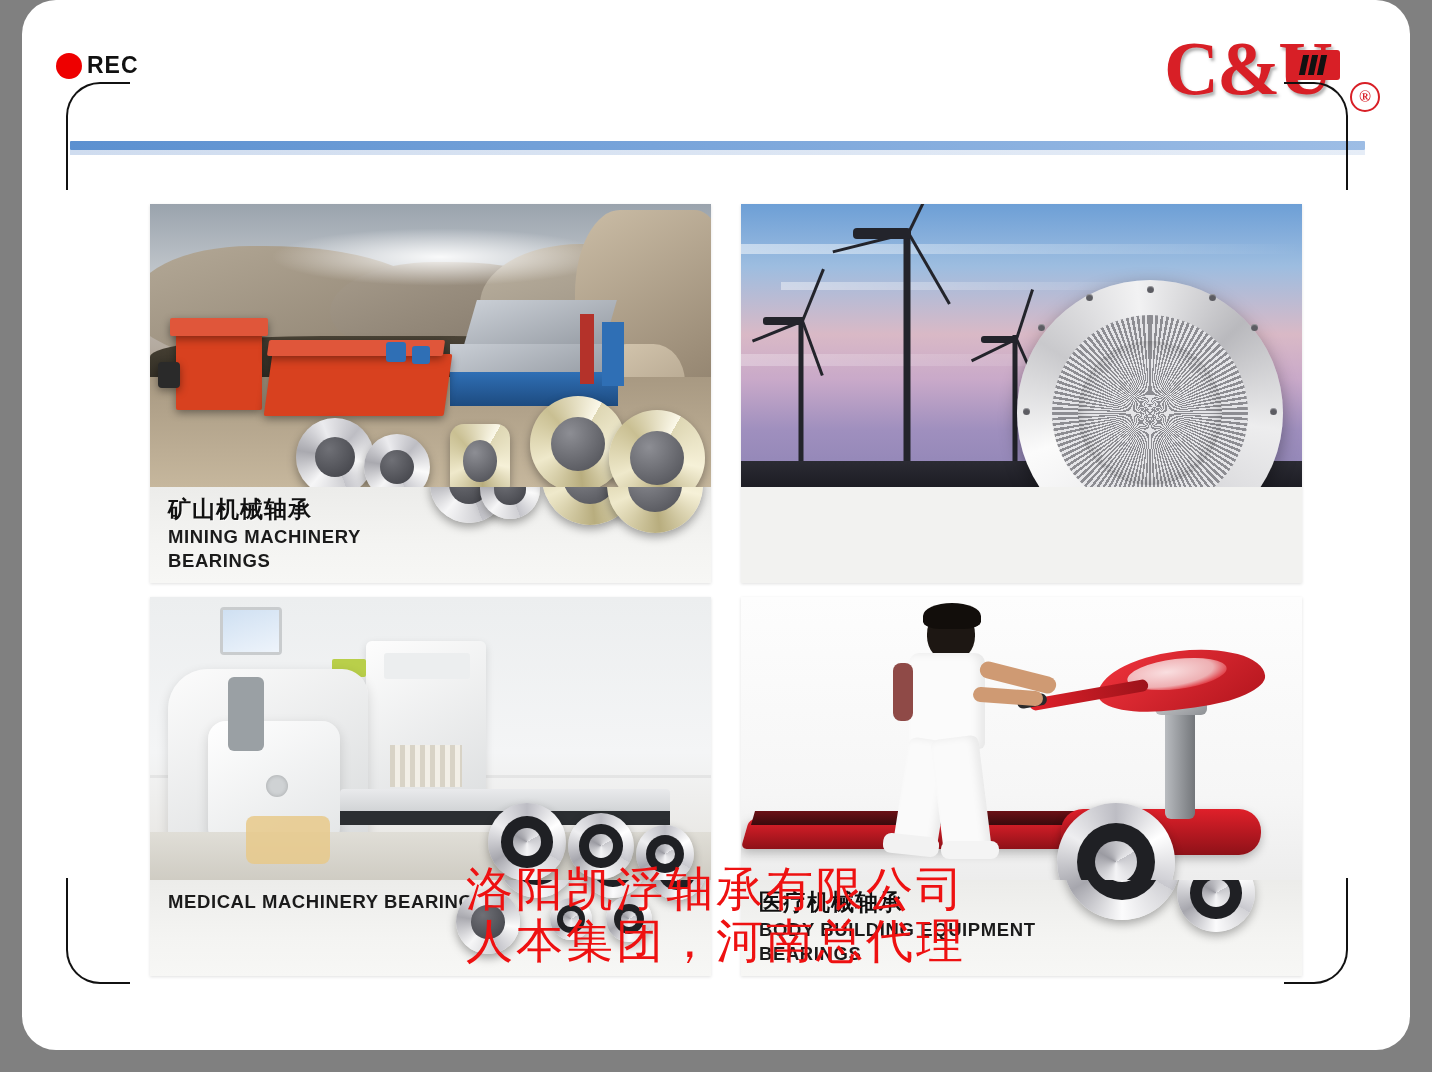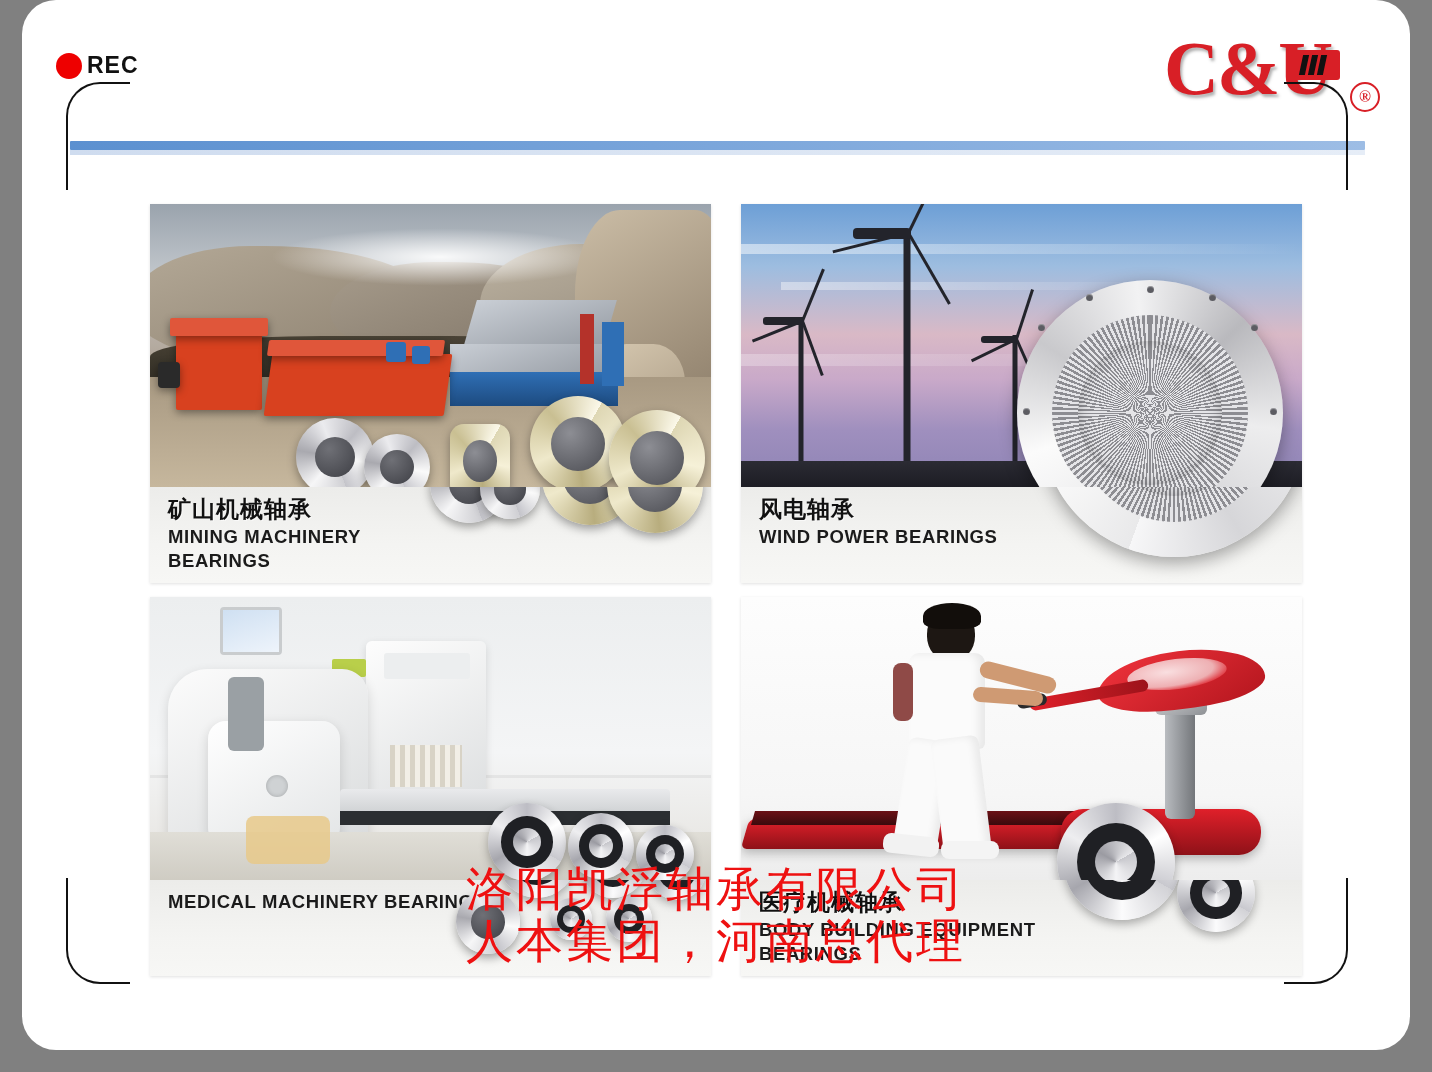--- a/index.html
+++ b/index.html
@@ -308,25 +308,20 @@
             <div class="bolt" style="left:50%;top:6px;margin-left:-3px;"></div>
             <div class="bolt" style="left:72%;top:14px;"></div>
             <div class="bolt" style="left:88%;top:44px;"></div>
             <div class="bolt" style="right:6px;top:48%;"></div>
 
             <div class="bolt" style="left:6px;top:48%;"></div>
             <div class="bolt" style="left:8%;top:44px;"></div>
             <div class="bolt" style="left:26%;top:14px;"></div>
           </div>
         </div>
-        <div class="card-caption">
-          <div class="cap-zh">风电轴承</div>
-          <div class="cap-en">WIND POWER BEARINGS</div>
-          <div class="ring-brg" style="left:300px;top:-196px;width:266px;height:266px;"></div>
-        </div>
       </div>
     </div>
 
     <div class="row">
 
       <div class="card">
         <div class="card-photo">
           <div class="med-room"></div>
 
           <div style="position:absolute;left:0;top:178px;width:100%;height:3px;background:rgba(0,0,0,.05);"></div>

